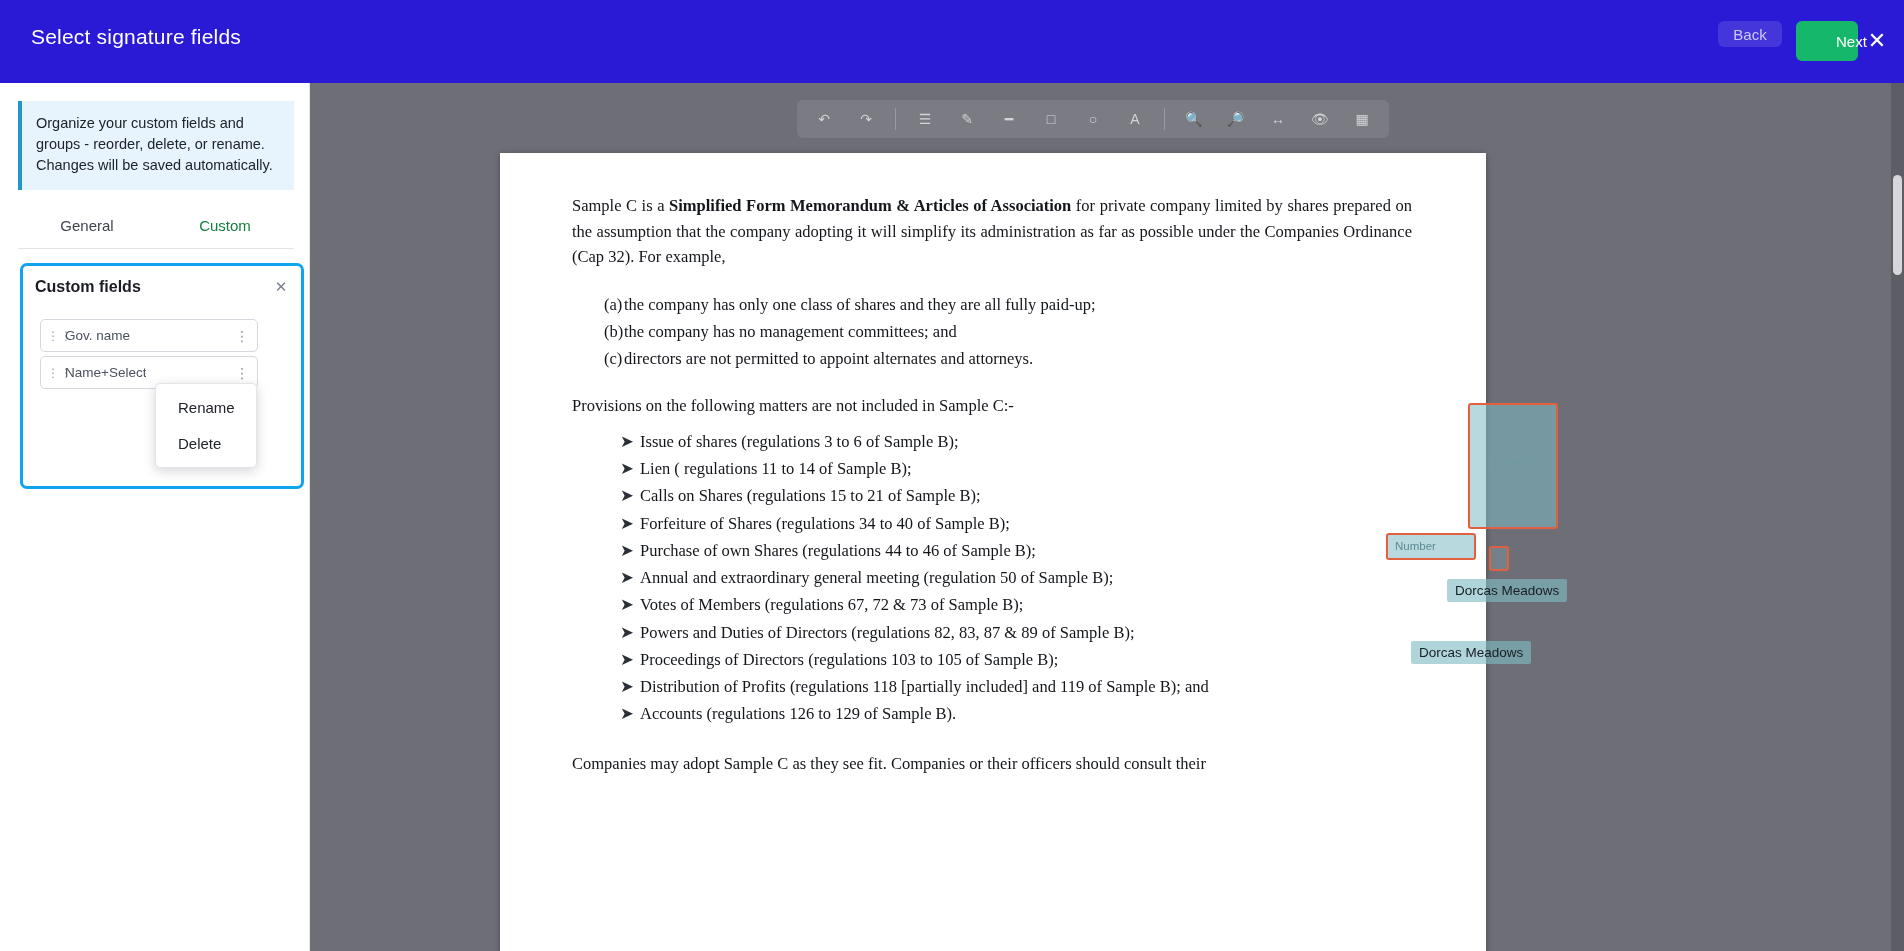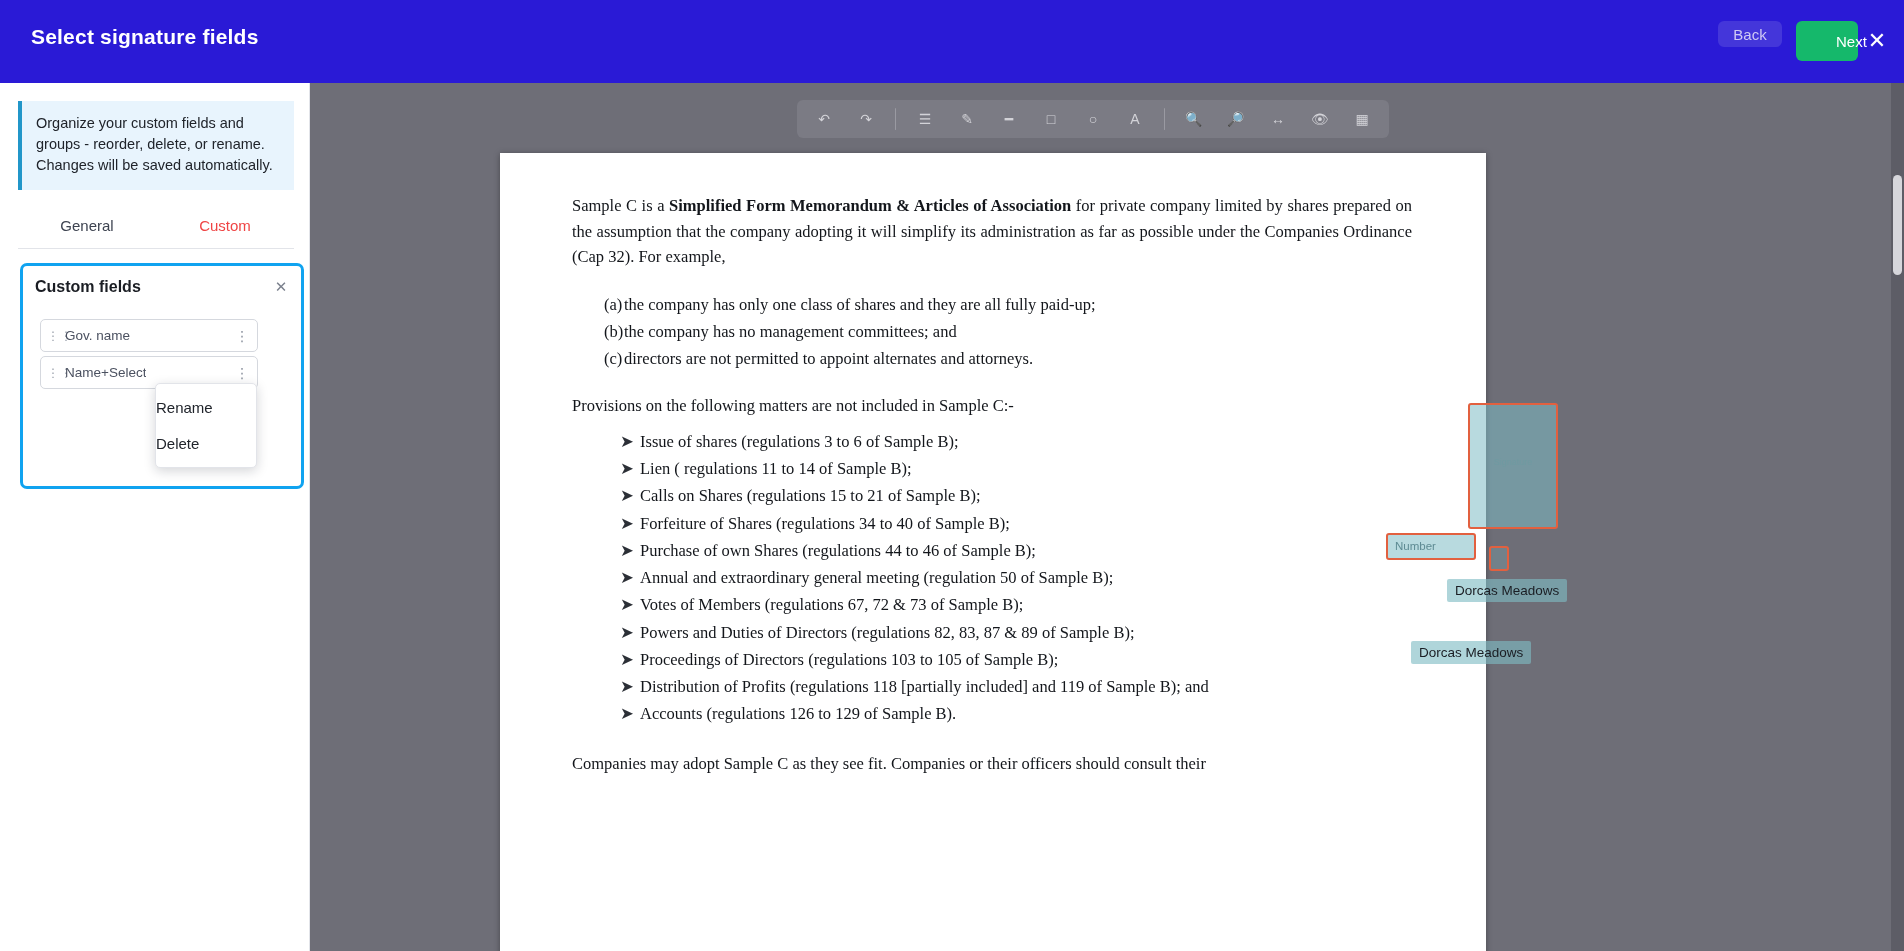--- a/index.html
+++ b/index.html
@@ -20,21 +20,21 @@
   .topbar {
     position: absolute; top: 0; left: 0;
     width: 1904px; height: 83px;
     background: #2a1ad6;
     display: flex; align-items: center;
   }
   .topbar-title {
     position: absolute; left: 31px; top: 25px;
     color: #ffffff;
     font-size: 21px;
-    font-weight: bold;
+    font-weight: normal;
     letter-spacing: 0.2px;
   }
   .btn-back {
     position: absolute; right: 122px; top: 21px;
     width: 64px; height: 26px;
     background: #4436da;
     color: #cfc9f5;
     border: none; border-radius: 6px;
     font-size: 15px;
     font-family: "Liberation Sans", sans-serif;
@@ -88,21 +88,21 @@
   }
   .tab {
     flex: 1;
     text-align: center;
     font-size: 15px;
     color: #3d4350;
     line-height: 46px;
     cursor: pointer;
   }
   .tab.active {
-    color: #ef4444;
+    color: #15803d;
     font-weight: normal;
   }
 
   
   .cf-panel {
     position: absolute; left: 20px; top: 180px;
     width: 284px; height: 226px;
     border: 3px solid #10a3f0;
     border-radius: 7px;
     background: #ffffff;
@@ -151,20 +151,21 @@
     width: 102px; height: 85px;
     background: #ffffff;
     border: 1px solid #e2e4e9;
     border-radius: 5px;
     box-shadow: 0 3px 12px rgba(16,22,40,0.18);
     z-index: 40;
     padding-top: 6px;
   }
   .ctx-item {
     height: 36px; line-height: 36px;
+    padding-left: 22px;
     font-size: 15px; color: #20242b;
     cursor: pointer;
   }
 
   
   .viewer {
     position: absolute; left: 310px; top: 83px;
     width: 1594px; height: 868px;
     background: #6e6e77;
     overflow: hidden;

